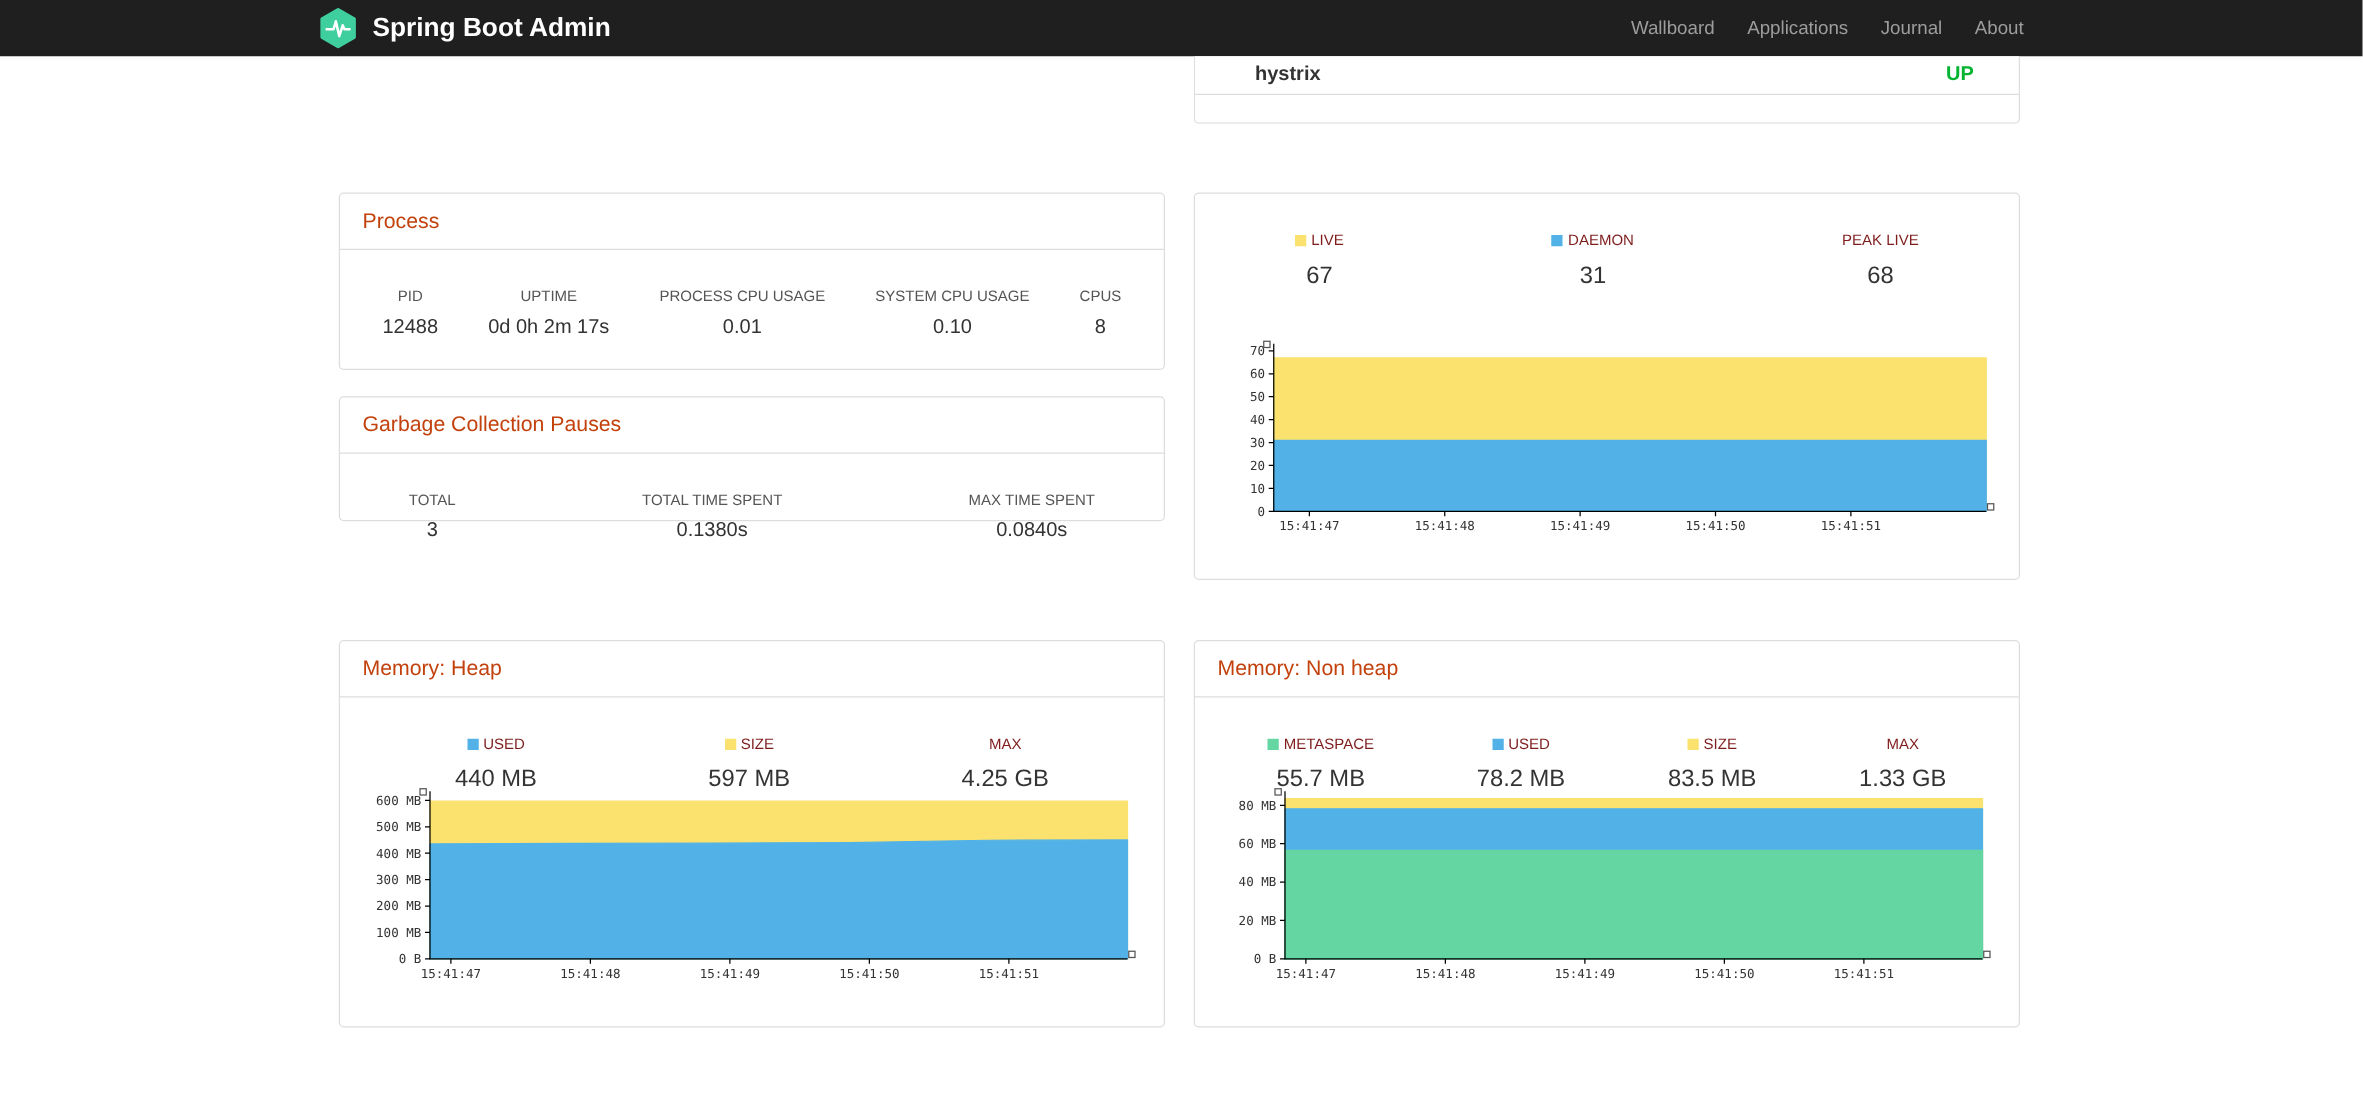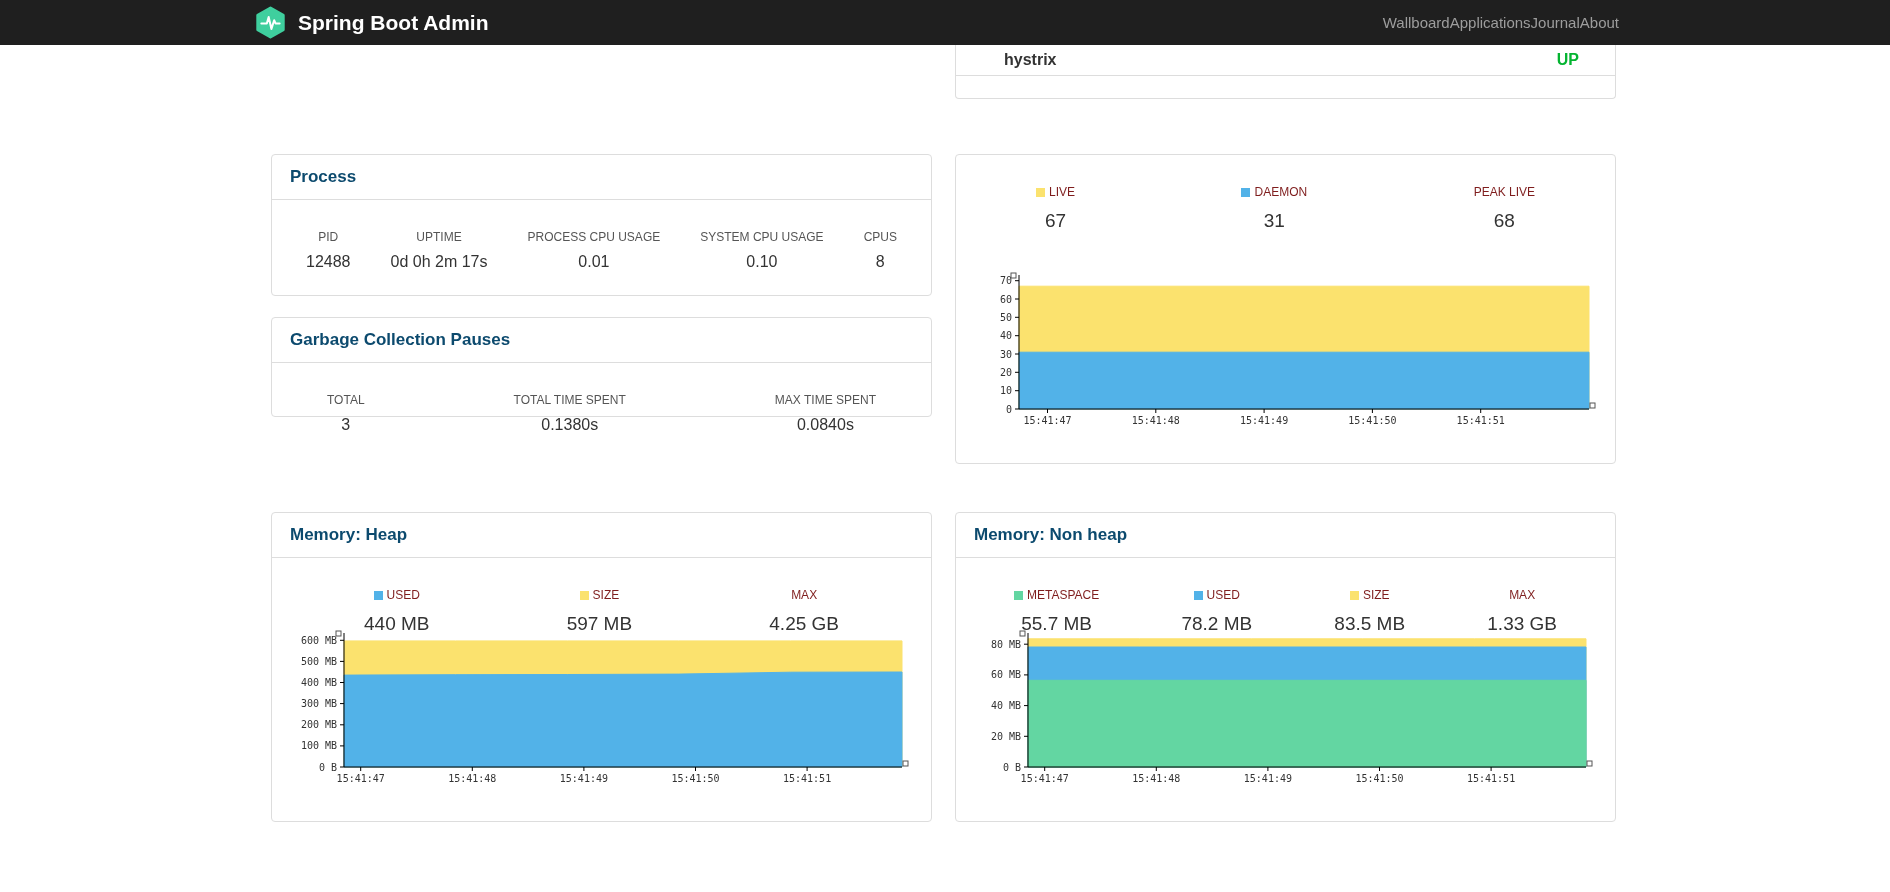--- a/index.html
+++ b/index.html
@@ -22,35 +22,35 @@
     display: flex; align-items: center;
     padding: 0 271px 0 254px;
   }
   .brand {
     display: flex; align-items: center; gap: 11px;
     color: #fff; font-size: 21px; font-weight: bold;
     text-decoration: none; cursor: pointer;
   }
   .brand-logo { display: block; }
   .brand-logo polygon { fill: var(--brand-teal, #3fcf9e); stroke: var(--brand-teal, #3fcf9e); }
-  .nav-links { margin-left: auto; display: flex; }
+  .nav-links { margin-left: auto; display: flex; gap: 26px; }
   .nav-link {
     color: #9d9d9d; font-size: 15px; text-decoration: none; cursor: pointer;
   }
   
   .panel {
     position: absolute;
     width: 661px;
     background: #fff;
     border: 1px solid var(--panel-border, #ddd);
     border-radius: 4px;
   }
   .panel-heading {
     padding: 12px 18px;
-    font-size: 17px; font-weight: bold; color: #0c4a6e;
+    font-size: 17px; font-weight: normal; color: #c2410c;
     border-bottom: 1px solid var(--panel-border, #ddd);
   }
   #panel-health  { left: 955px; top: 45px;  height: 54px; border-top: none; border-radius: 0 0 4px 4px; }
   #panel-process { left: 271px; top: 154px; height: 142px; }
   #panel-gc      { left: 271px; top: 317px; height: 100px; }
   #panel-threads { left: 955px; top: 154px; height: 310px; }
   #panel-heap    { left: 271px; top: 512px; height: 310px; }
   #panel-nonheap { left: 955px; top: 512px; height: 310px; }
   
   .health-row {

